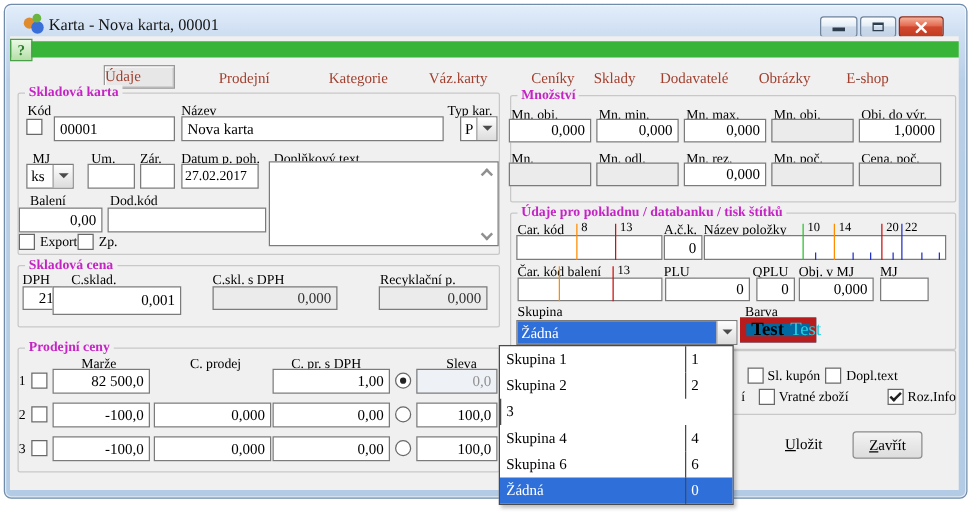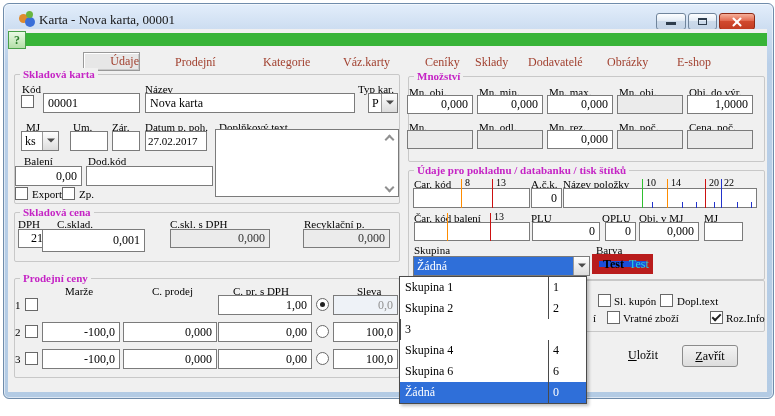--- a/index.html
+++ b/index.html
@@ -15,21 +15,21 @@
   .wbtn.close{background:linear-gradient(180deg,#f6b09a,#e26a50 45%,#d14a2e 50%,#c23c22);border-color:#8e2a16}
   .g-min{position:absolute;left:9px;bottom:4px;width:10px;height:3px;background:#2e3d4d}
   .g-max{position:absolute;left:9px;top:4px;width:9px;height:7px;border:1px solid #2e3d4d;border-top-width:2px;box-sizing:border-box}
   .g-x{position:absolute;left:50%;top:50%;width:12px;height:12px;transform:translate(-50%,-50%)}
   .g-x::before,.g-x::after{content:"";position:absolute;left:0;top:5px;width:12px;height:2px;background:#fff;border-radius:1px}
   .g-x::before{transform:rotate(45deg)}.g-x::after{transform:rotate(-45deg)}
   .client{position:absolute;left:8px;top:29px;width:759px;height:363px;background:#f0f0f0}
   .greenbar{position:absolute;left:8px;top:33px;width:759px;height:13px;background:#38b438}
   .helpbtn{position:absolute;left:8px;top:31px;width:18px;height:18px;box-sizing:border-box;background:linear-gradient(180deg,#eafae4,#b4dfa8);border:1px solid #49a049;color:#2c7d2c;font-weight:bold;font-size:12px;display:flex;align-items:center;justify-content:center}
   .tab-lbl{position:absolute;top:55px;font-size:12px;color:#a1402f;white-space:nowrap;cursor:default}
-  .tab-box{position:absolute;left:83px;top:52px;width:57px;height:19px;box-sizing:border-box;background:#e7e7e7;border:1px solid #999;box-shadow:inset 1px 1px 0 #fff,inset -1px -1px 0 #c9c9c9;display:flex;align-items:center;justify-content:flex-end}
+  .tab-box{position:absolute;left:83px;top:52px;width:57px;height:19px;box-sizing:border-box;background:#e7e7e7;border:1px solid #999;box-shadow:inset 1px 1px 0 #fff,inset -1px -1px 0 #c9c9c9;display:flex;align-items:center;justify-content:flex-start}
   .tab-box .tab-t{font-size:12px;color:#a1402f}
   .grp{position:absolute;border:1px solid #c8c8c8;border-radius:2px;box-sizing:border-box}
   .cap{position:absolute;font-size:11px;font-weight:bold;color:#c524c5;background:#f0f0f0;padding:0 3px;white-space:nowrap;line-height:12px;z-index:2}
   .lbl{position:absolute;font-size:11px;color:#000;white-space:nowrap;line-height:12px}
   .fld{position:absolute;box-sizing:border-box;background:#fff;border:1px solid #7b7b7b;font-size:12px;color:#000;display:flex;align-items:center;padding:0 4px;white-space:nowrap;overflow:hidden}
   .fld.num{justify-content:flex-end}
   .fld.dis{background:#ebebeb;color:#333}
   .fld.ghost{background:#eef2f7;color:#909090}
   .cb{position:absolute;width:13px;height:13px;box-sizing:border-box;background:#fff;border:1px solid #686868}
   .cb.on::after{content:"";position:absolute;left:1px;top:2px;width:7px;height:3px;border-left:2px solid #222;border-bottom:2px solid #222;transform:rotate(-45deg)}
@@ -39,21 +39,21 @@
   .combo .cval{flex:1;font-size:12px;display:flex;align-items:center;padding:0 3px;overflow:hidden}
   .combo .cbtn{width:15px;background:linear-gradient(180deg,#fefefe,#dcdcdc);border-left:1px solid #9a9a9a;position:relative}
   .combo .cbtn::after{content:"";position:absolute;left:50%;top:50%;transform:translate(-50%,-30%);border:4px solid transparent;border-top:4px solid #4a4a4a}
   .combo.focus .cval{background:#2f6fd9;color:#fff}
   .ta{position:absolute;box-sizing:border-box;background:#fff;border:1px solid #7b7b7b}
   .chev{position:absolute;width:7px;height:7px;border:solid #909090;border-width:0 2px 2px 0;box-sizing:border-box}
   .chev.up{transform:rotate(-135deg)}
   .chev.down{transform:rotate(45deg)}
   .vline{position:absolute;width:1px;z-index:1}
   .ticklbl{position:absolute;font-size:10px;line-height:10px;color:#000;white-space:nowrap;z-index:1}
-  .barva{position:absolute;box-sizing:border-box;background:#1d4ed8;border:7px solid #b91c1c;display:flex;align-items:center;gap:5px;padding:0 4px;font-size:12px}
+  .barva{position:absolute;box-sizing:border-box;background:#0369a1;border:5px solid #b91c1c;display:flex;align-items:center;gap:5px;padding:0 4px;font-size:15px}
   .barva .t1{color:#000;font-weight:bold}
   .barva .t2{color:#25cfe0}
   .btn{position:absolute;box-sizing:border-box;background:linear-gradient(180deg,#f3f3f3,#ddd);border:1px solid #8b8b8b;border-radius:3px;font-size:12px;display:flex;align-items:center;justify-content:center;color:#000}
   .linkbtn{position:absolute;font-size:12px;display:flex;align-items:center;justify-content:center;color:#000}
   .btn .t,.linkbtn .t{display:block}
   .btn .t::first-letter,.linkbtn .t::first-letter{text-decoration:underline}
   .ddl{position:absolute;left:399px;top:276px;width:188px;height:128px;box-sizing:border-box;background:#fff;border:1px solid #4a4a4a;z-index:10;display:flex;flex-direction:column;box-shadow:2px 2px 3px rgba(0,0,0,.25)}
   .ddl .row{flex:1;display:flex;align-items:stretch;font-size:12px;color:#000}
   .ddl .nm{width:143px;display:flex;align-items:center;padding-left:5px;overflow:hidden}
   .ddl .vl{flex:1;border-left:1px solid #4a4a4a;display:flex;align-items:center;padding-left:4px}
@@ -145,20 +145,21 @@
 
   <div class="grp" style="left:14px;top:278px;width:386px;height:100px"></div>
   <div class="cap" style="left:20px;top:272px">Prodejní ceny</div>
   <div class="lbl" style="left:65px;top:285px">Marže</div>
   <div class="lbl" style="left:152px;top:285px">C. prodej</div>
   <div class="lbl" style="left:233px;top:285px">C. pr. s DPH</div>
   <div class="lbl" style="left:357px;top:285px">Sleva</div>
 
   <div class="lbl" style="left:15px;top:299px">1</div>
   <div class="cb" style="left:25px;top:298px"></div>
+  <div class="fld num" style="left:42px;top:295px;width:78px;height:20px">82 500,0</div>
   <div class="fld num" style="left:218px;top:295px;width:94px;height:20px">1,00</div>
   <div class="radio on" style="left:316px;top:298px"></div>
   <div class="fld num ghost" style="left:333px;top:295px;width:65px;height:20px">0,0</div>
 
   <div class="lbl" style="left:15px;top:326px">2</div>
   <div class="cb" style="left:25px;top:325px"></div>
   <div class="fld num" style="left:42px;top:322px;width:78px;height:20px">-100,0</div>
   <div class="fld num" style="left:123px;top:322px;width:94px;height:20px">0,000</div>
   <div class="fld num" style="left:218px;top:322px;width:94px;height:20px">0,00</div>
   <div class="radio" style="left:316px;top:325px"></div>

